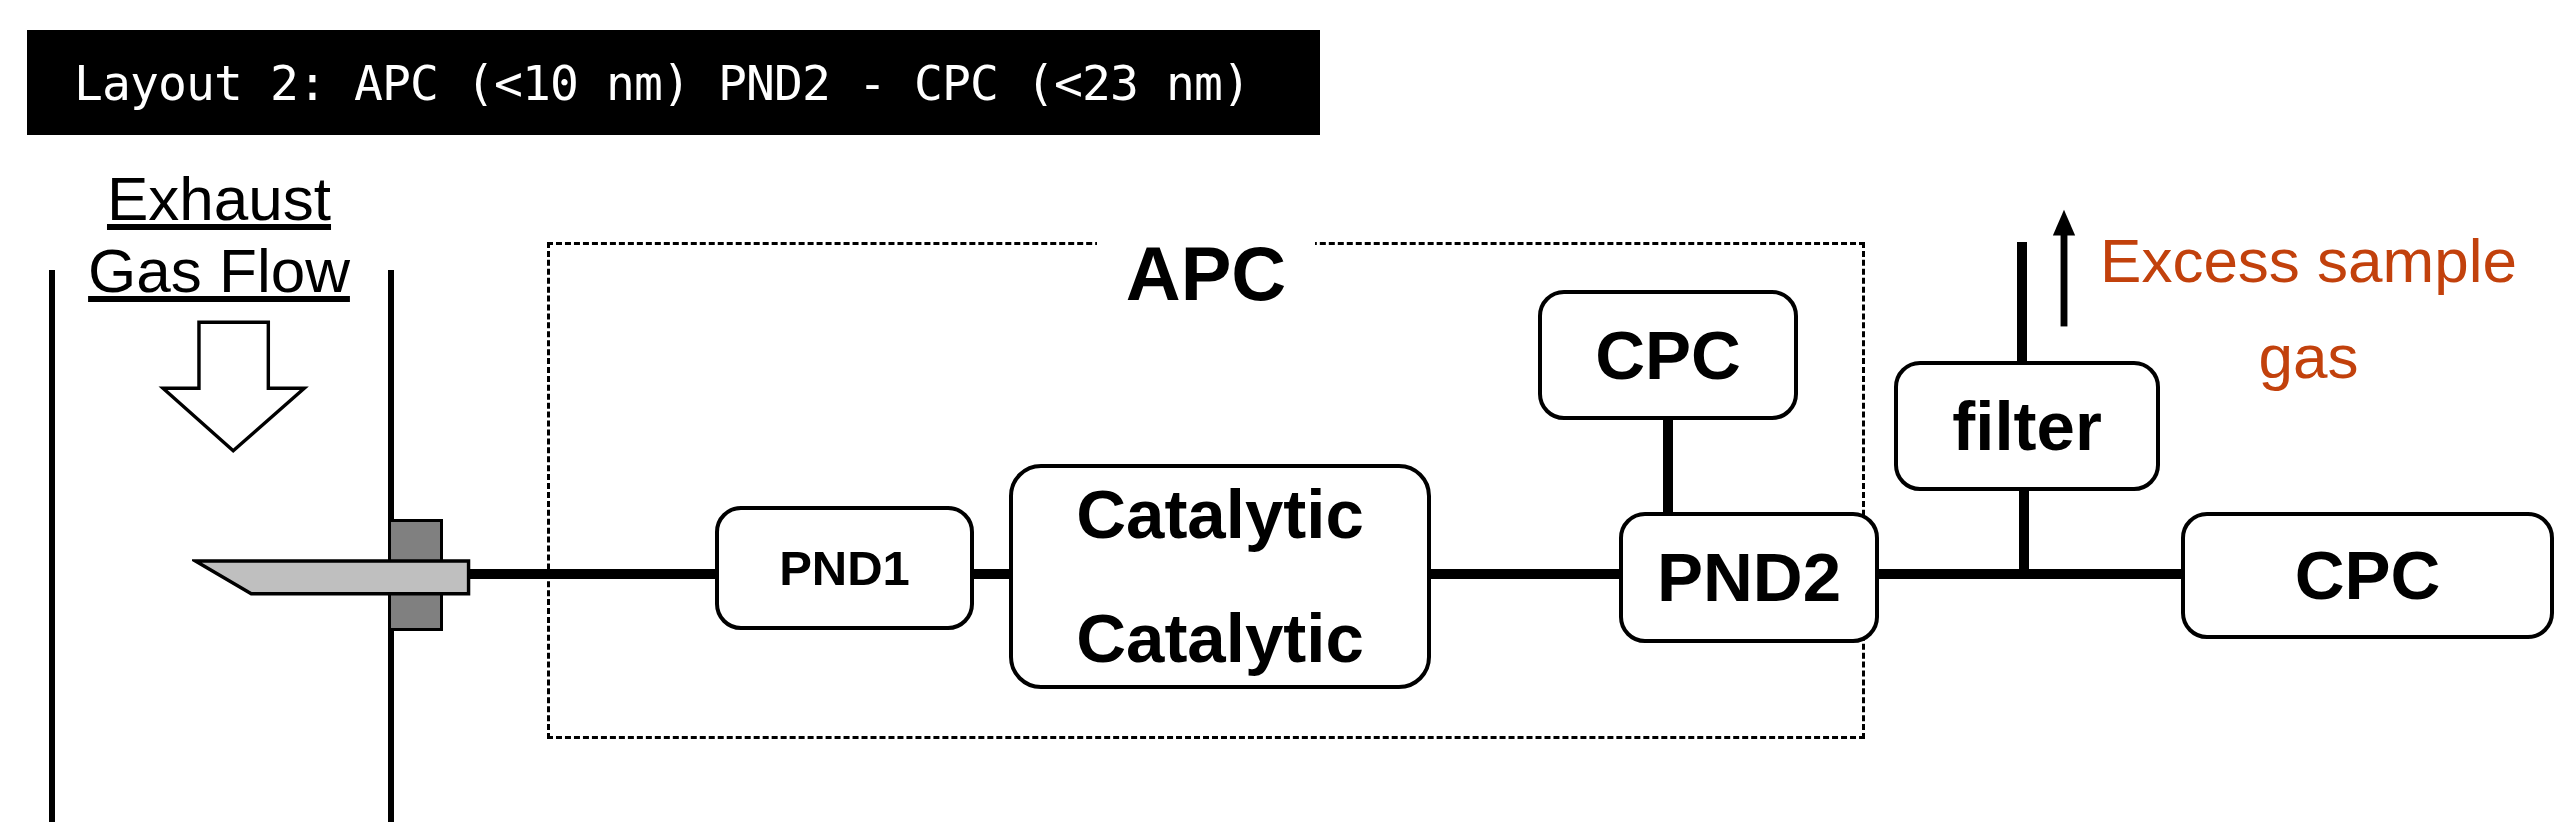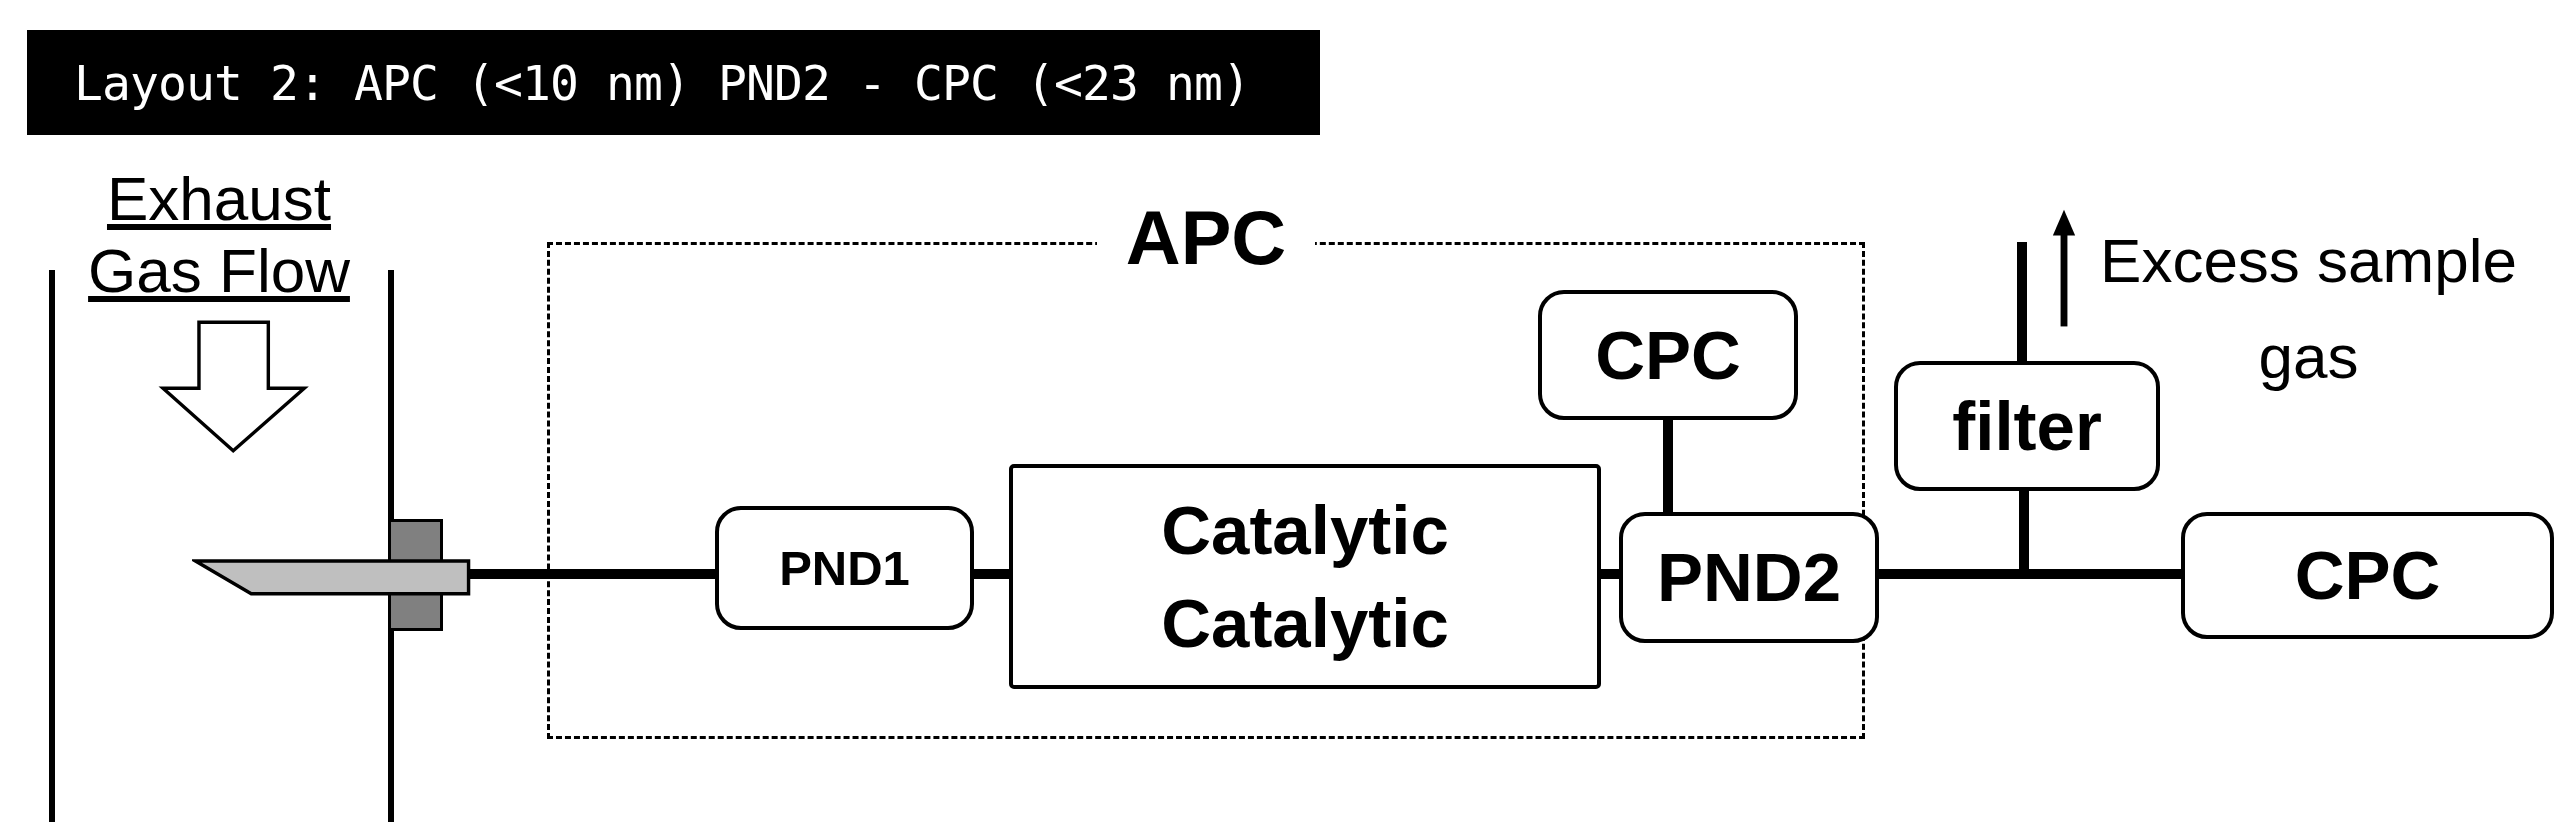--- a/index.html
+++ b/index.html
@@ -48,50 +48,50 @@
   
   #apc-box{
     left:547px;top:242px;width:1318px;height:497px;
     border:3.4px dashed #000000;z-index:1;
   }
   #apc-label-wrap{
     left:547px;top:194px;width:1318px;text-align:center;z-index:6;
   }
   #apc-label-wrap span{
     display:inline-block;background:#ffffff;padding:0 29px;
-    font-size:76px;font-weight:bold;color:#000000;
+    font-size:76px;font-weight:bold;color:#000000;margin-top:36px;
   }
 
   
   .hline,.vline{background:#000000;z-index:1;}
   #main-line{left:464px;top:569px;width:1722px;height:10.3px;}
   #cpc-pnd2-line{left:1663px;top:416px;width:10.3px;height:100px;}
   #filter-drop-line{left:2019px;top:487px;width:10.3px;height:88px;}
   #excess-pipe{left:2017px;top:242px;width:10.3px;height:120px;}
 
   
   .node{
     background:#ffffff;border:4.3px solid #000000;border-radius:26px;
     display:flex;flex-direction:column;align-items:center;justify-content:center;
     font-weight:bold;color:#000000;text-align:center;
     z-index:3;
   }
   .node .lbl{font-weight:bold;}
   #pnd1-box   {left:715px; top:506px;width:259px;height:124px;font-size:49px;}
-  #cs-box     {left:1009px;top:464px;width:592px;height:225px;font-size:69px;border-radius:5px;line-height:93px;}
+  #cs-box     {left:1009px;top:464px;width:422px;height:225px;font-size:69px;border-radius:32px;line-height:93px;justify-content:space-between;}
   #cpc-top-box{left:1538px;top:290px;width:260px;height:130px;font-size:69px;}
   #pnd2-box   {left:1619px;top:512px;width:260px;height:131px;font-size:69px;}
   #filter-box {left:1894px;top:361px;width:266px;height:130px;font-size:69px;}
   #cpc-main-box{left:2181px;top:512px;width:373px;height:127px;font-size:69px;}
 
   
   #excess-arrow{left:2052px;top:208px;z-index:2;}
   #excess-label{
     left:2082px;top:213px;width:453px;
-    text-align:center;font-size:62px;line-height:96px;color:#000000;
+    text-align:center;font-size:62px;line-height:96px;color:#c2410c;
     z-index:4;
   }
 </style>
 </head>
 <body>
 
 <div id="screen">
 
   <div id="title-bar" class="abs">
     <span>Layout 2: APC (&lt;10 nm) PND2 - CPC (&lt;23 nm)</span>

